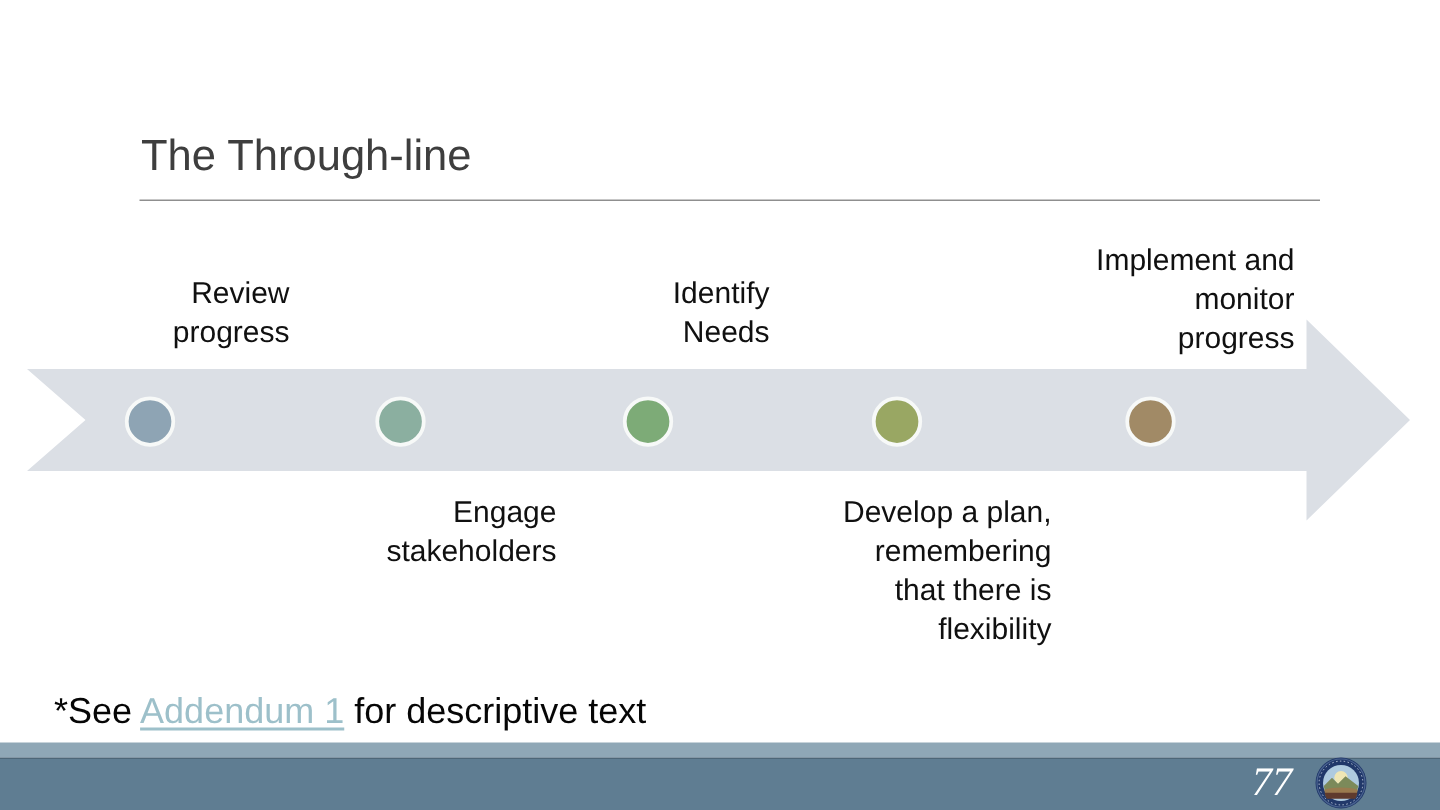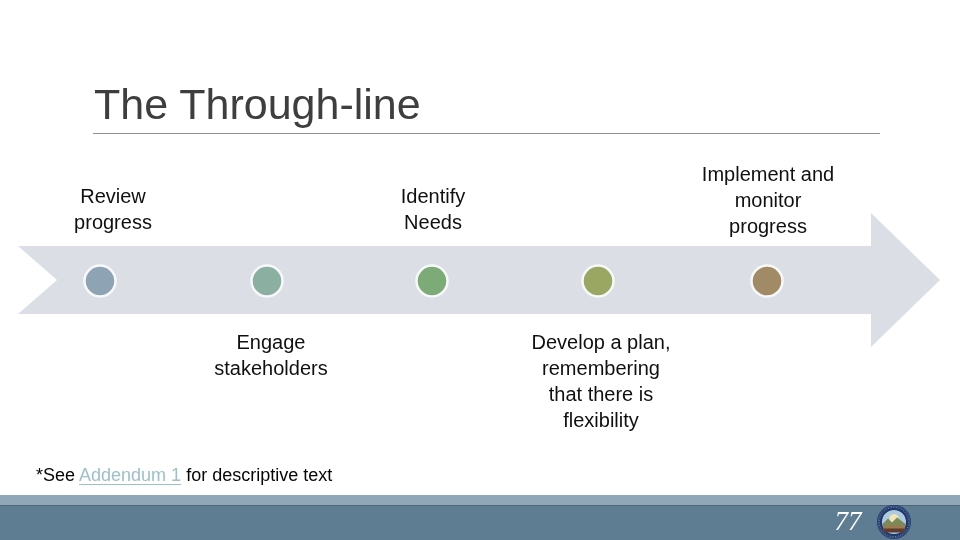--- a/index.html
+++ b/index.html
@@ -1,39 +1,39 @@
 <!DOCTYPE html>
 <html><head>
 <meta charset="utf-8">
 <style>
   html,body{margin:0;padding:0;background:#ffffff;}
   .slide{
     position:relative;width:960px;height:540px;background:#ffffff;
     font-family:"Liberation Sans", sans-serif;overflow:hidden;
   }
   .title{
-    position:absolute;left:94px;top:82px;font-size:43px;line-height:44px;
+    position:absolute;left:94px;top:82px;font-size:29px;line-height:44px;
     color:#3e3e3e;letter-spacing:0;
   }
   .title-rule{
     position:absolute;left:93px;top:133px;width:787px;height:1px;background:#8f8f8f;
   }
   .diagram{position:absolute;left:0;top:0;width:960px;height:540px;}
   .arrow-svg{position:absolute;left:0;top:0;width:960px;height:540px;}
   .milestone-label{
     position:absolute;font-size:20px;line-height:26px;color:#101010;
-    text-align:center;white-space:pre-line;transform:translateX(-50%);
+    text-align:right;white-space:pre-line;transform:translateX(-50%);
   }
   .lbl-1{left:113px;top:183px;width:160px;}
   .lbl-2{left:271px;top:329px;width:200px;}
   .lbl-3{left:433px;top:183px;width:160px;}
   .lbl-4{left:601px;top:329px;width:200px;}
   .lbl-5{left:768px;top:161px;width:190px;}
   .footnote{
-    position:absolute;left:36px;top:462px;font-size:18px;line-height:26px;color:#060606;
+    position:absolute;left:36px;top:462px;font-size:24px;line-height:26px;color:#060606;
   }
   .footnote a{
     text-decoration:underline;text-underline-offset:3px;cursor:pointer;
   }
   .footer-strip{position:absolute;left:0;top:495px;width:960px;height:10px;}
   .footer-bar{position:absolute;left:0;top:505px;width:960px;height:35px;border-top:1px solid rgba(0,0,0,0.18);box-sizing:border-box;}
   .page-number{
     position:absolute;left:828px;top:505px;width:40px;text-align:center;
     font-family:"Liberation Serif", serif;font-style:italic;
     font-size:27px;line-height:33px;color:#ffffff;

